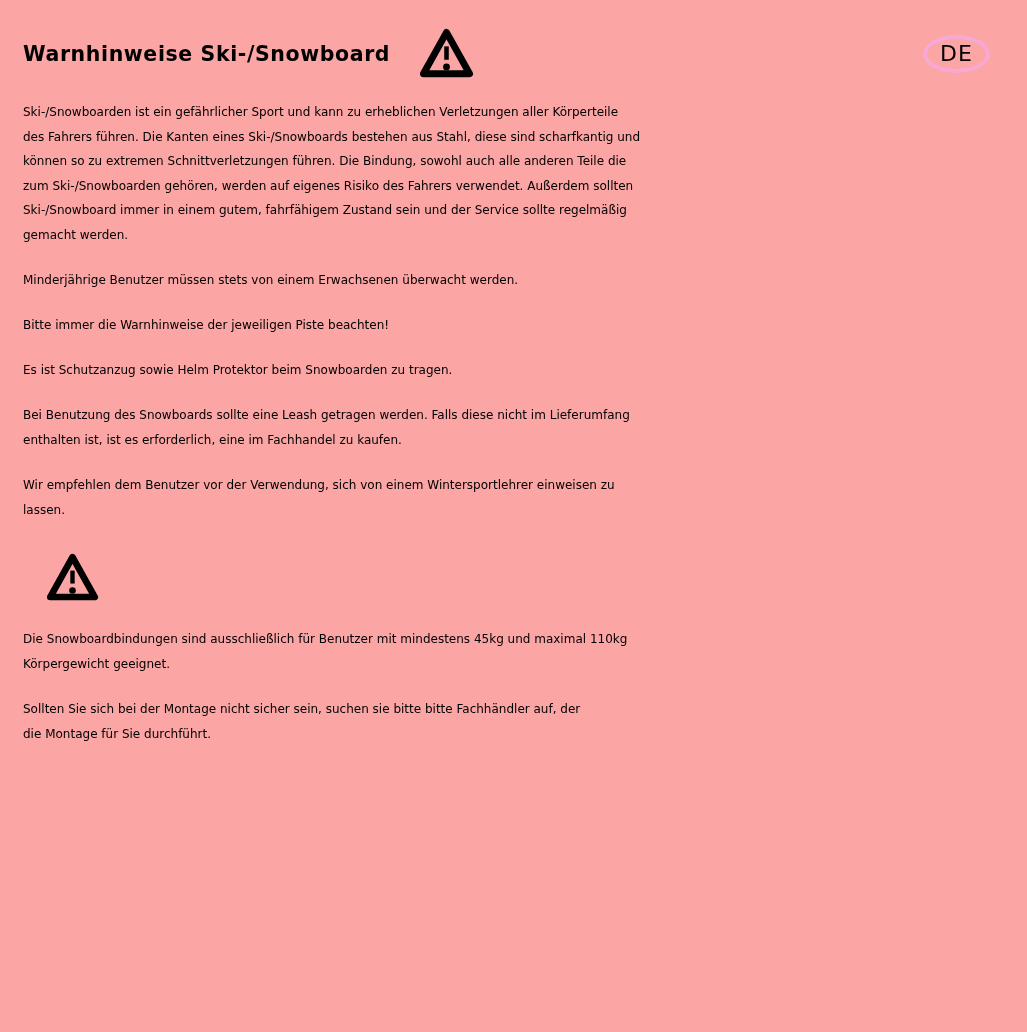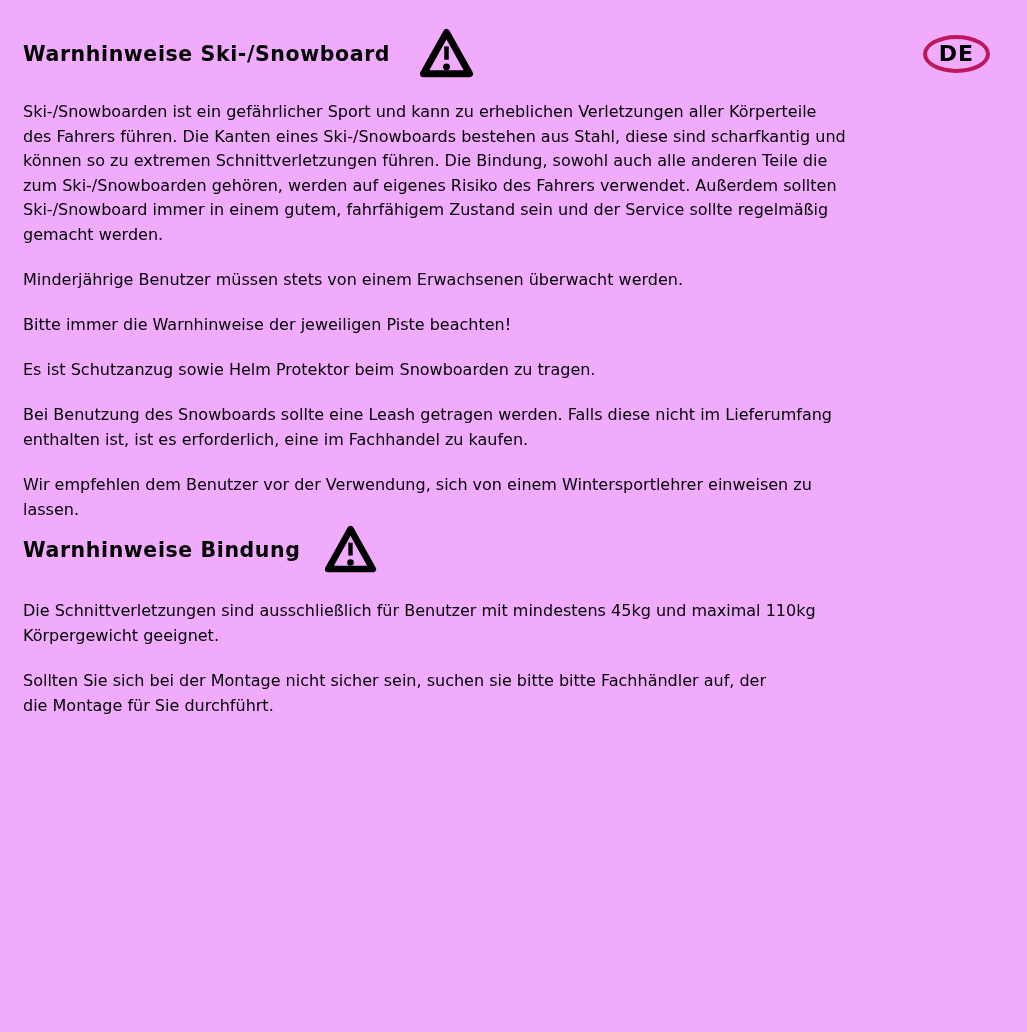--- a/index.html
+++ b/index.html
@@ -8,21 +8,21 @@
     width: 1027px;
     height: 1032px;
     color: #000000;
     font-family: "DejaVu Sans", sans-serif;
     overflow: hidden;
   }
   .page {
     width: 1027px;
     height: 1032px;
     padding: 25px 24px 0 23px;
-    background: #f0abfc;
+    background: #fca5a5;
   }
   .heading-row {
     display: flex;
     align-items: center;
   }
   .heading-row.row-1 { height: 57px; margin-bottom: 18px; }
   .heading-row.row-2 { height: 55px; margin-bottom: 22px; }
   .section-heading {
     font-size: 20.5px;
     font-weight: bold;
@@ -39,37 +39,37 @@
   .warn-icon.small {
     width: 55px;
     height: 55px;
     margin-left: 22px;
   }
   .de-badge {
     margin-left: auto;
     margin-right: 13px;
     width: 67px;
     height: 38px;
-    border: 4px solid #be185d;
+    border: 4px solid #f9a8d4;
     border-radius: 50%;
     display: flex;
     align-items: center;
     justify-content: center;
     font-size: 22px;
-    font-weight: bold;
+    font-weight: normal;
     letter-spacing: 1px;
     flex: none;
   }
   .body-text {
-    font-size: 16px;
+    font-size: 12px;
     line-height: 24.6px;
     white-space: pre;
     margin: 0 0 20.5px 0;
   }
-  .body-text.tight { margin-bottom: 0; }
+  .body-text.tight { margin-bottom: 28px; }
 </style>
 </head>
 <body>
 
 <div class="page">
 
   <header class="heading-row row-1">
     <h1 class="section-heading">Warnhinweise Ski-/Snowboard</h1>
     <svg class="warn-icon" viewBox="0 0 100 100" aria-hidden="true">
       <path d="M50 13 L90.5 85.5 L9.5 85.5 Z" fill="none" stroke="#000000" stroke-width="12" stroke-linejoin="round"></path>
@@ -87,26 +87,25 @@
 gemacht werden.</p>
   <p class="body-text">Minderjährige Benutzer müssen stets von einem Erwachsenen überwacht werden.</p>
   <p class="body-text">Bitte immer die Warnhinweise der jeweiligen Piste beachten!</p>
   <p class="body-text">Es ist Schutzanzug sowie Helm Protektor beim Snowboarden zu tragen.</p>
   <p class="body-text">Bei Benutzung des Snowboards sollte eine Leash getragen werden. Falls diese nicht im Lieferumfang
 enthalten ist, ist es erforderlich, eine im Fachhandel zu kaufen.</p>
   <p class="body-text tight">Wir empfehlen dem Benutzer vor der Verwendung, sich von einem Wintersportlehrer einweisen zu
 lassen.</p>
 
   <header class="heading-row row-2">
-    <h2 class="section-heading">Warnhinweise Bindung</h2>
     <svg class="warn-icon small" viewBox="0 0 100 100" aria-hidden="true">
       <path d="M50 13 L90.5 85.5 L9.5 85.5 Z" fill="none" stroke="#000000" stroke-width="12" stroke-linejoin="round"></path>
       <line x1="50" y1="37.5" x2="50" y2="61" stroke="#000000" stroke-width="8"></line>
       <circle cx="50" cy="73.5" r="6" fill="#000000"></circle>
     </svg>
   </header>
 
-  <p class="body-text">Die Schnittverletzungen sind ausschließlich für Benutzer mit mindestens 45kg und maximal 110kg
+  <p class="body-text">Die Snowboardbindungen sind ausschließlich für Benutzer mit mindestens 45kg und maximal 110kg
 Körpergewicht geeignet.</p>
   <p class="body-text">Sollten Sie sich bei der Montage nicht sicher sein, suchen sie bitte bitte Fachhändler auf, der
 die Montage für Sie durchführt.</p>
 
 </div>
 
 </body></html>

